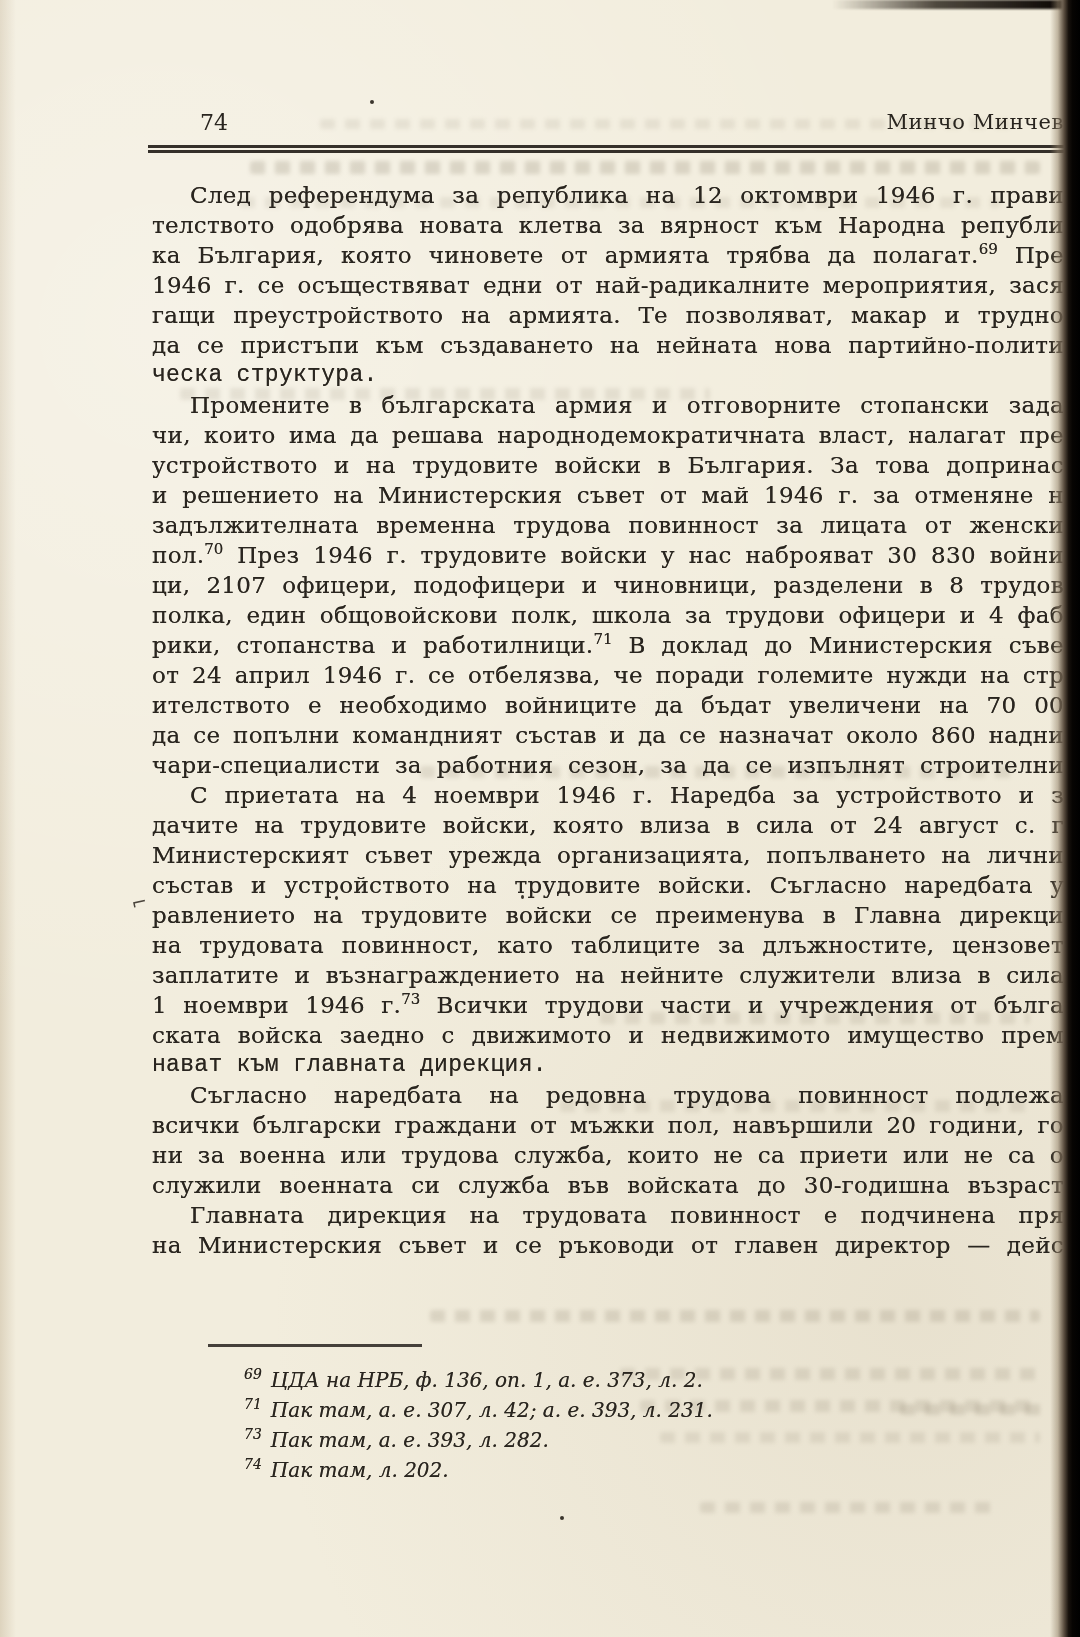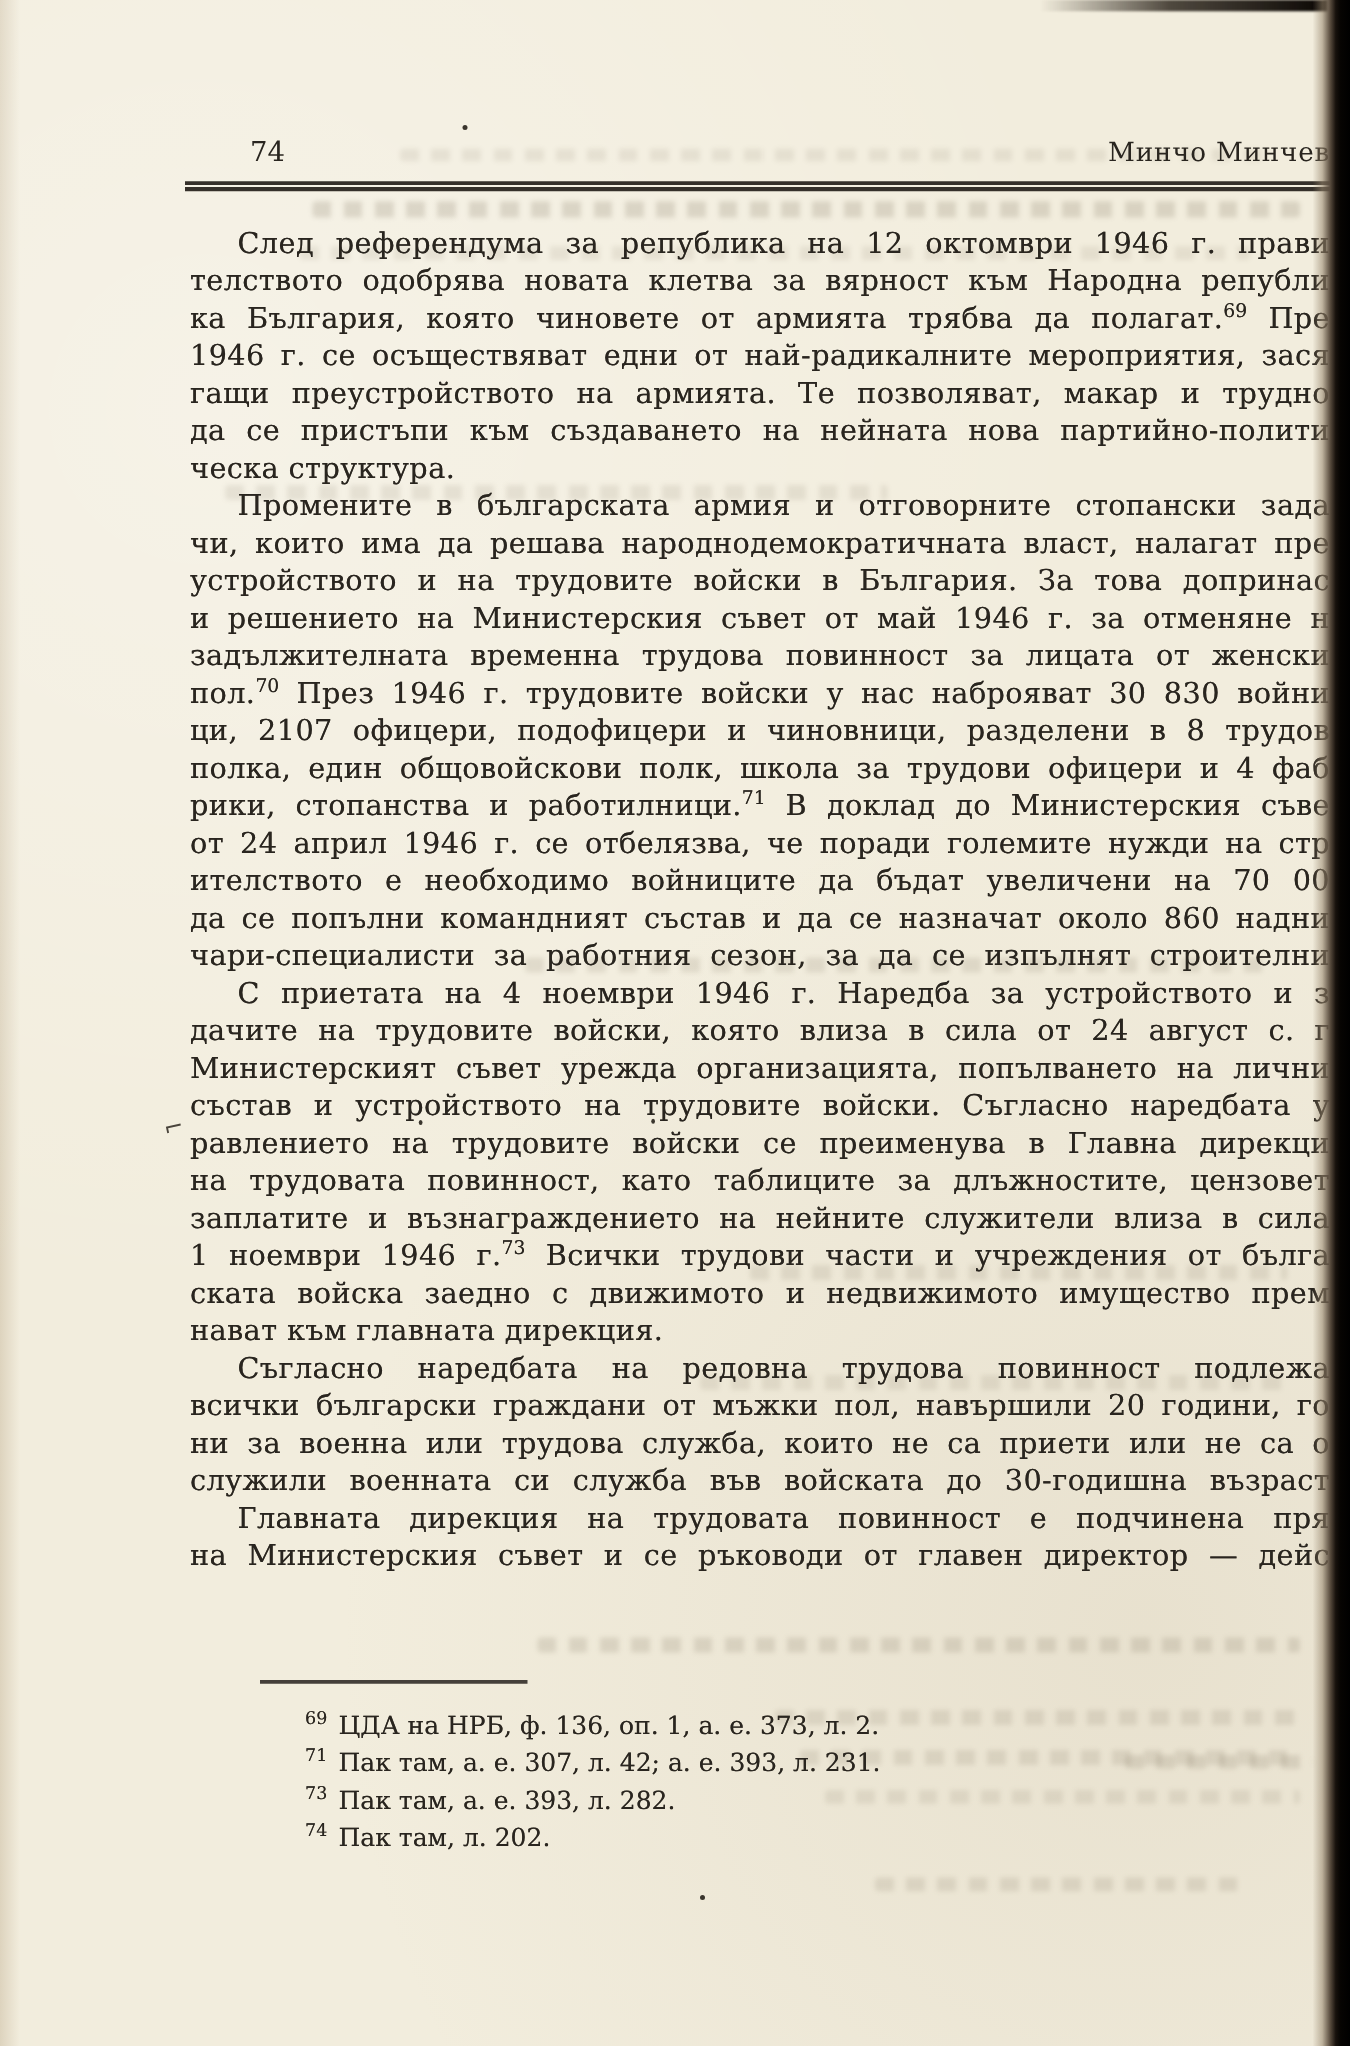--- a/index.html
+++ b/index.html
@@ -15,24 +15,24 @@
   .header-pagenum{position:absolute;left:200px;top:110px;font-size:22px;z-index:3;}
   .header-title{position:absolute;left:152px;top:110px;width:912px;text-align:right;
     font-size:21px;letter-spacing:.6px;z-index:3;}
   .double-rule{position:absolute;left:148px;top:145px;width:932px;height:8px;z-index:3;
     background:linear-gradient(#35302a 0 3px, rgba(0,0,0,0) 3px 5px, #35302a 5px 8px);}
   .text-block{position:absolute;left:152px;top:180px;width:912px;z-index:3;}
   .line{height:30px;line-height:30px;font-size:23px;letter-spacing:.3px;
     text-align:justify;text-align-last:justify;
     text-shadow:0 0 .5px rgba(45,40,32,.75);}
   .line.indent{text-indent:38px;}
-  .line.short{text-align-last:left;}
+  .line.short{text-align-last:left;font-family:Liberation Mono, monospace;}
   .line sup{font-size:15px;line-height:0;letter-spacing:0;vertical-align:super;}
   .fn-rule{position:absolute;left:208px;top:1344px;width:214px;height:3px;background:#45403a;z-index:3;}
-  .footnotes{position:absolute;left:152px;top:1365px;width:912px;z-index:3;}
+  .footnotes{position:absolute;left:152px;top:1365px;width:912px;z-index:3;font-style:italic;}
   .fn-row{height:30px;line-height:30px;font-size:20px;padding-left:92px;
     text-shadow:0 0 .4px rgba(45,40,32,.7);}
   .fn-row sup{font-size:14px;line-height:0;vertical-align:super;margin-right:9px;}
   .margin-mark{position:absolute;left:131px;top:891px;font-size:19px;color:#4a443c;
     transform:rotate(-12deg);z-index:3;}
   .ghost{position:absolute;z-index:1;filter:blur(2px);border-radius:3px;
     background:repeating-linear-gradient(90deg, rgba(128,117,96,.55) 0 15px, rgba(128,117,96,0) 15px 25px);}
   .speck{position:absolute;border-radius:50%;background:#3a352d;z-index:3;}
   .edge-right{position:absolute;top:0;right:0;width:30px;height:1637px;z-index:6;
     background:linear-gradient(90deg, rgba(150,133,108,0) 0, rgba(150,133,108,.55) 26%, #5a4d3f 47%, #17110c 62%, #060402 75%, #000 100%);}

